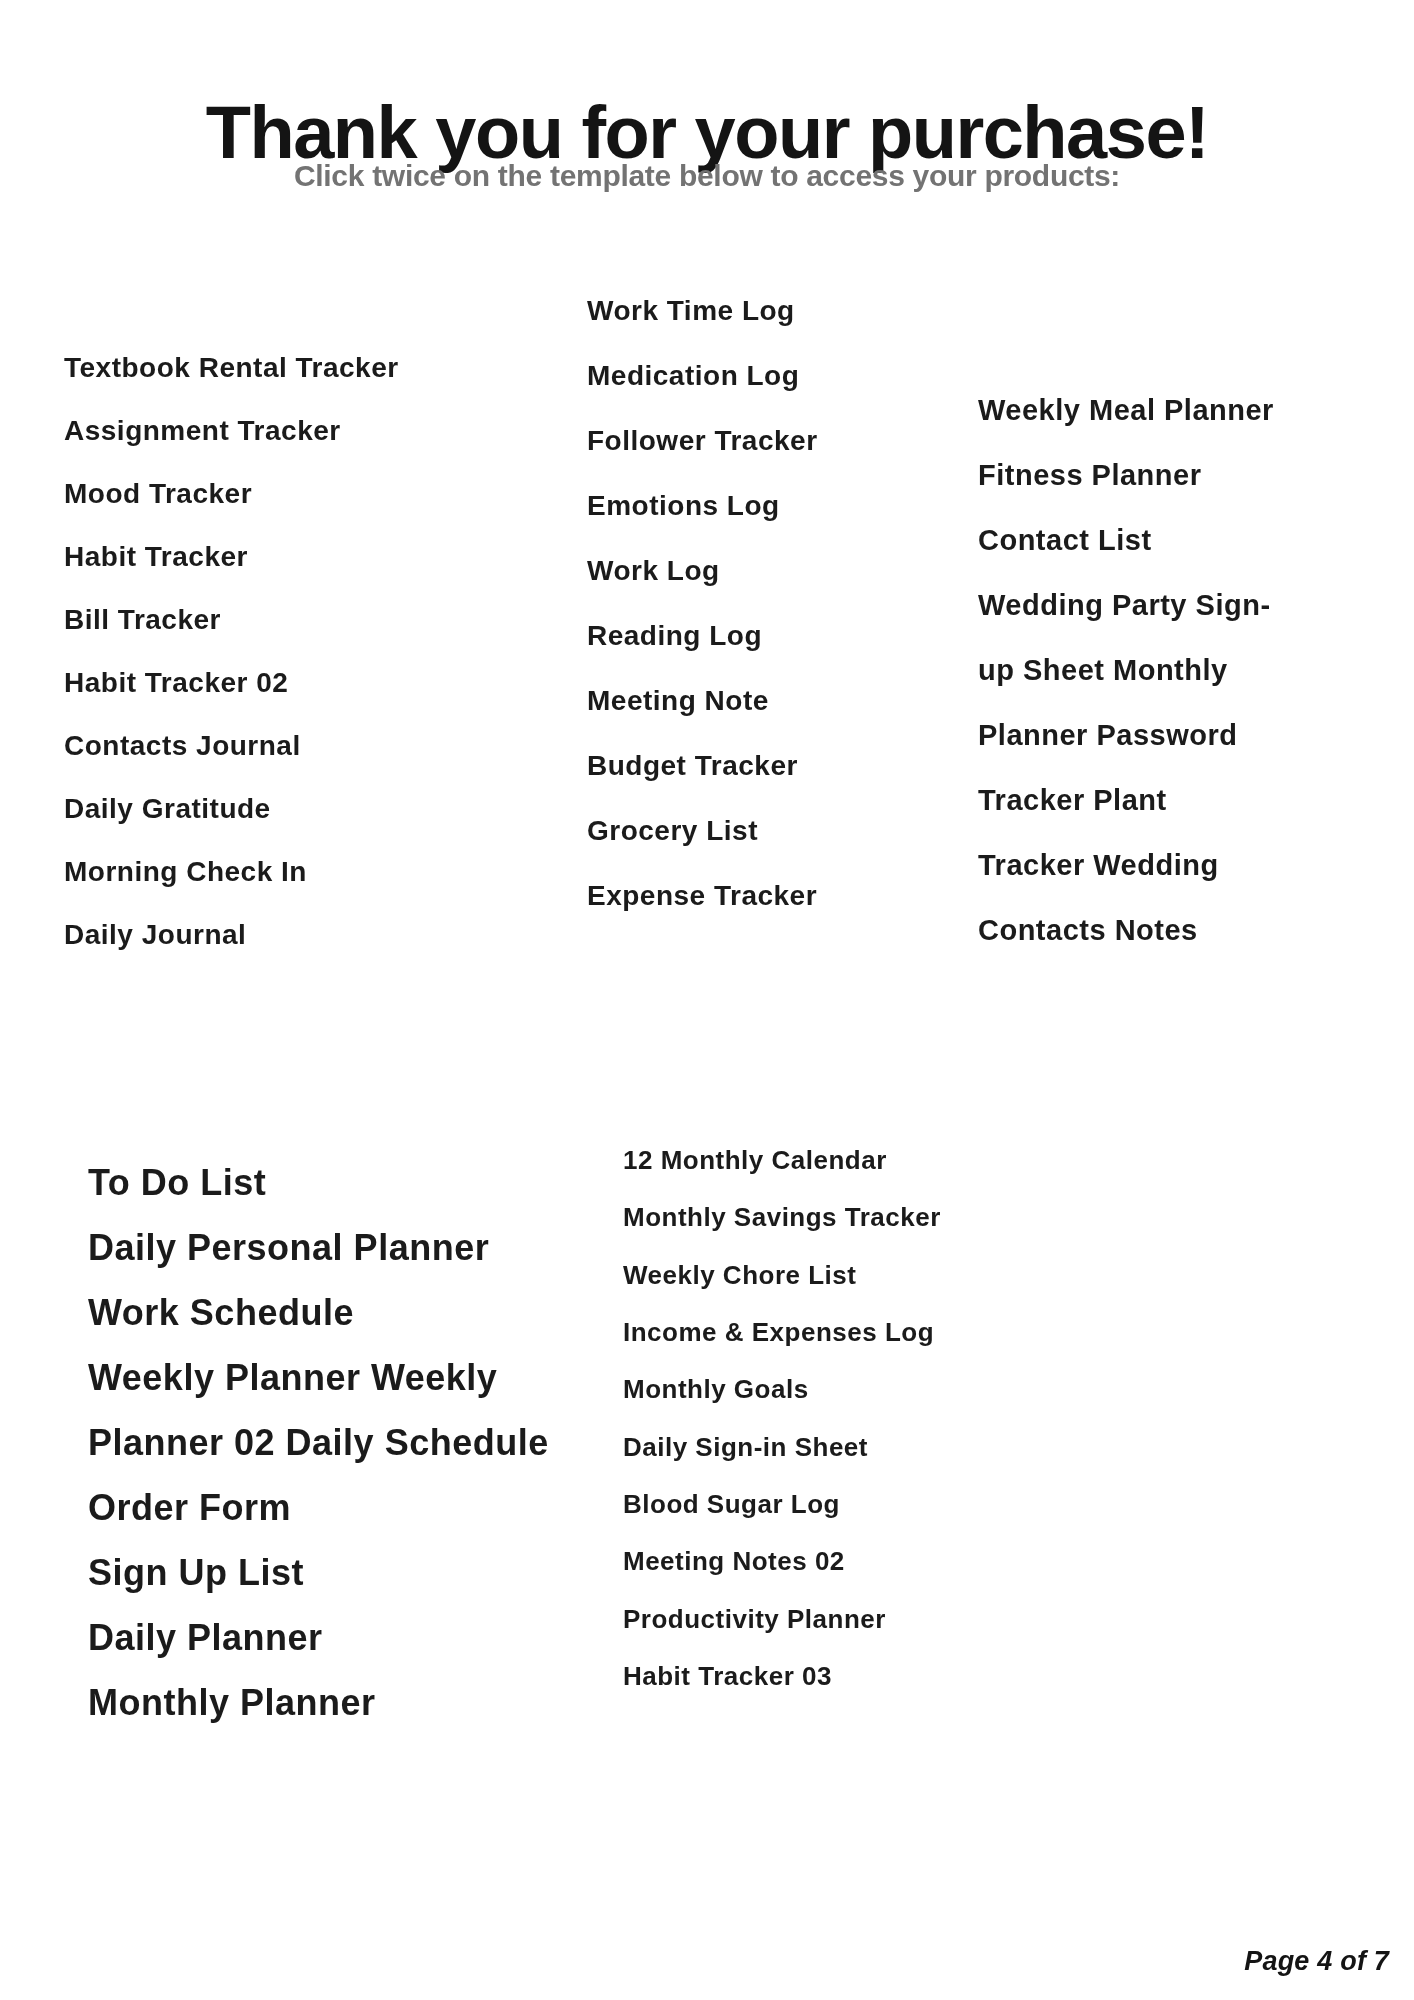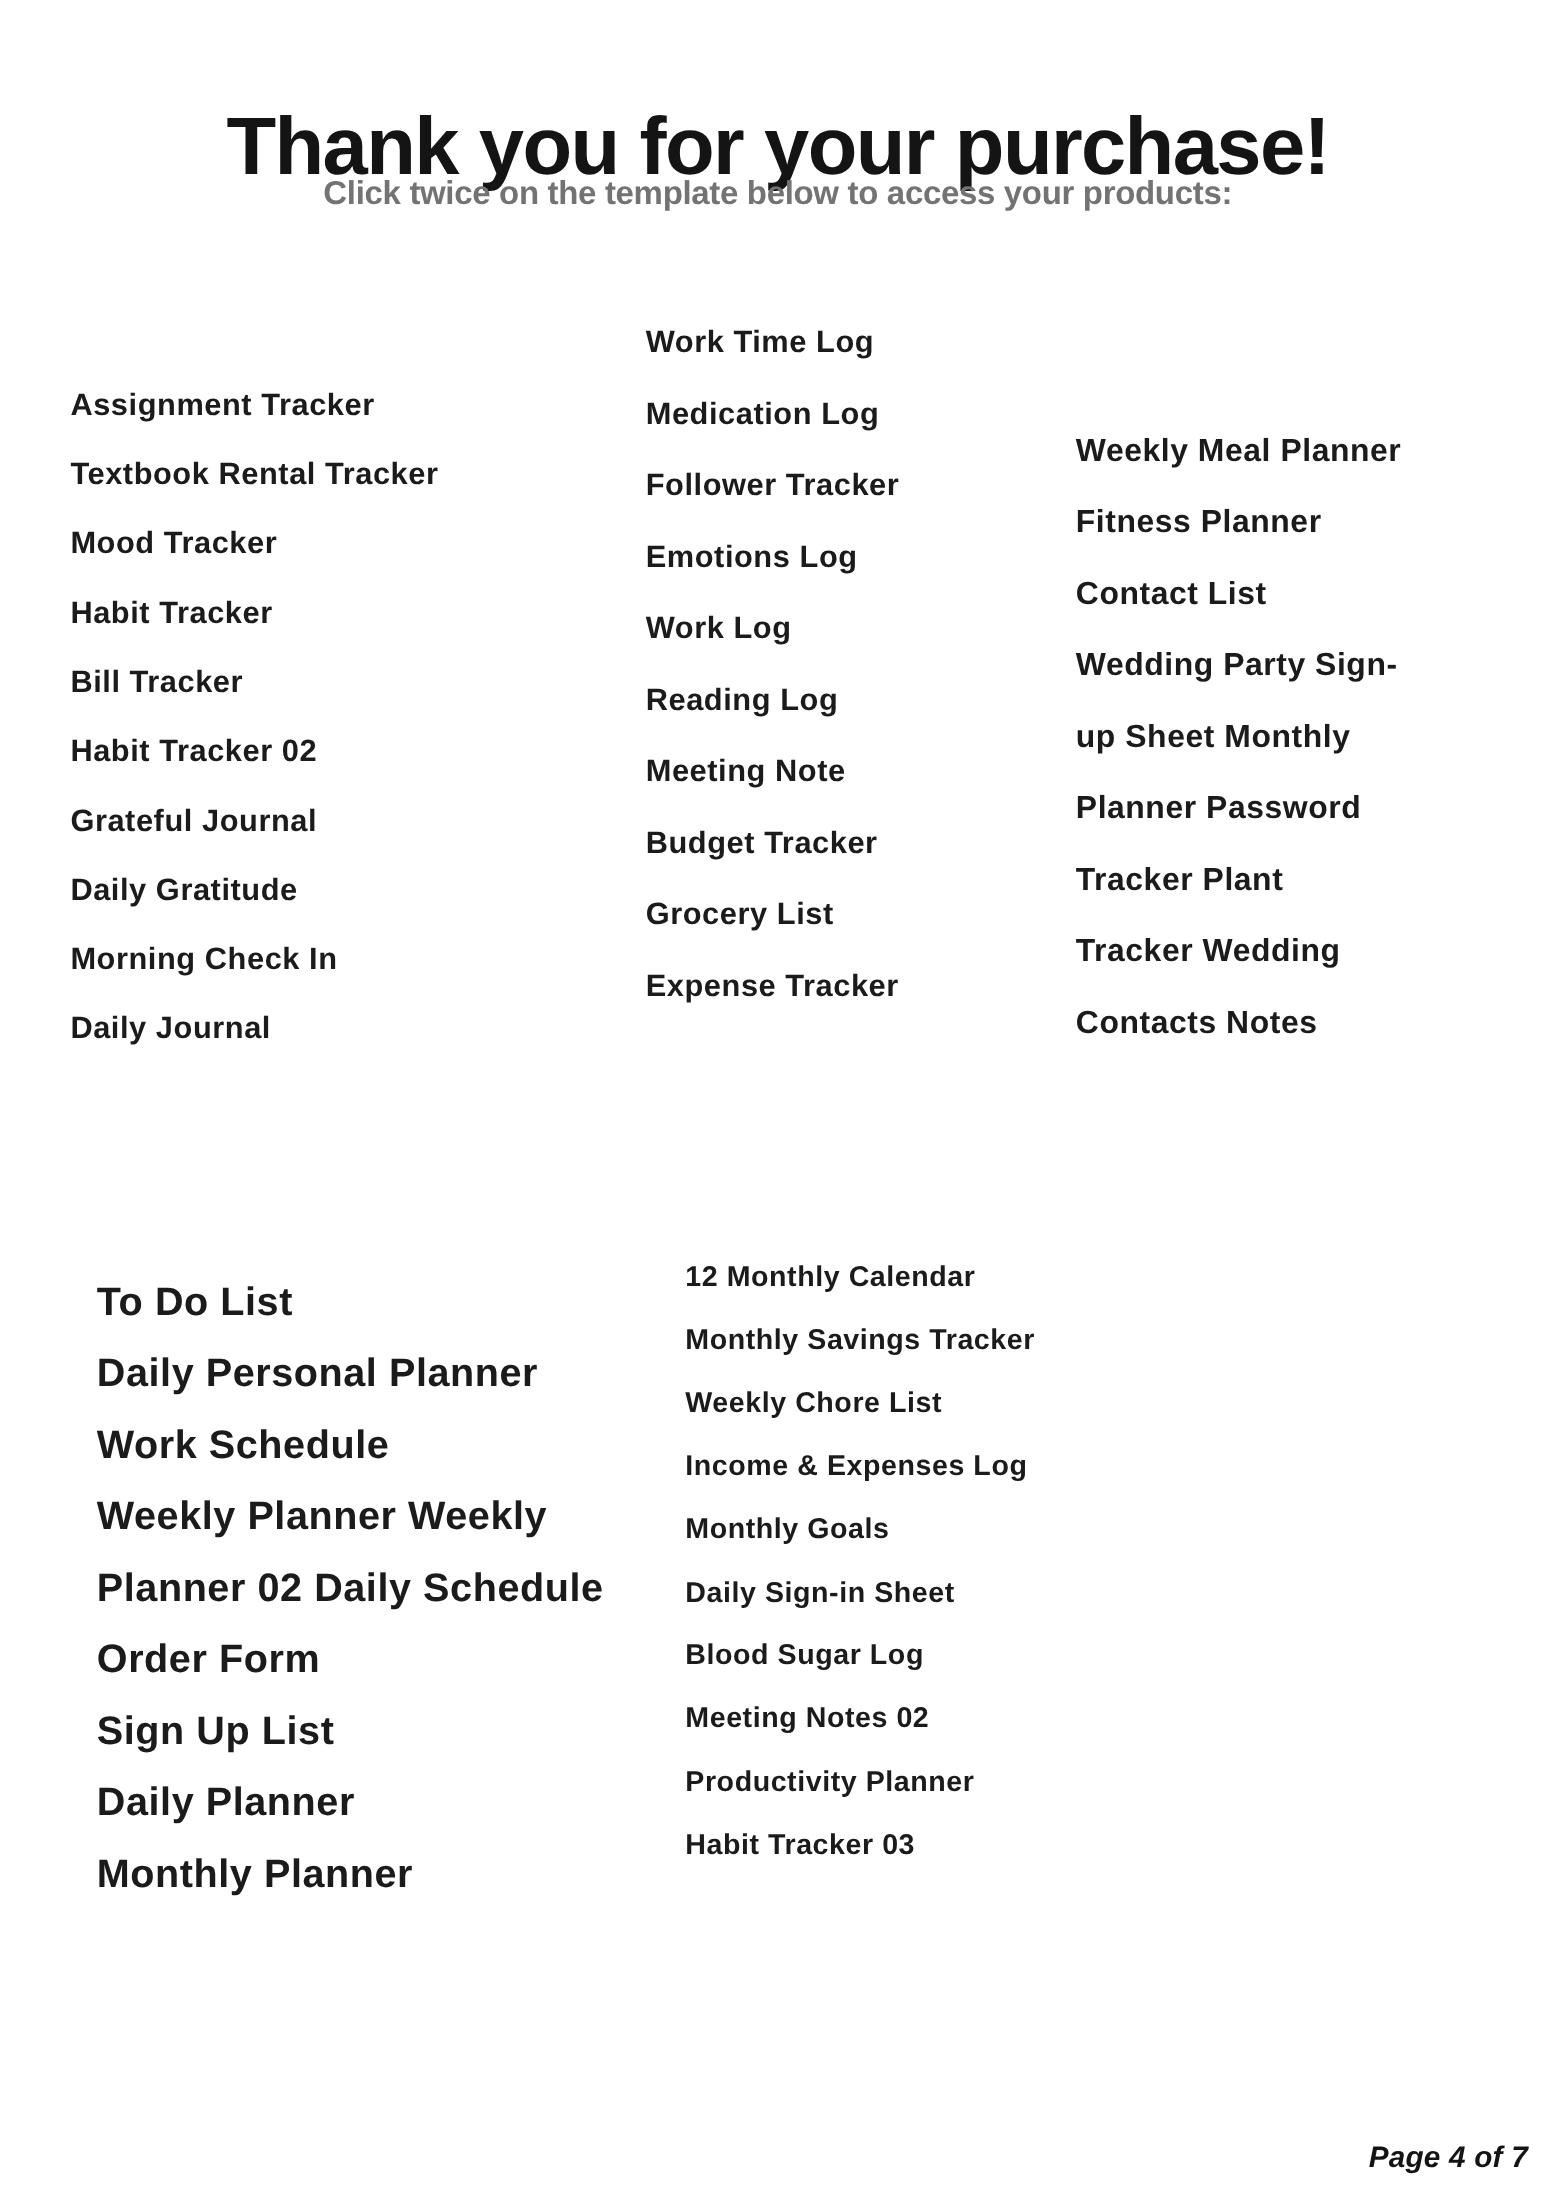--- a/index.html
+++ b/index.html
@@ -71,27 +71,27 @@
   }
 </style>
 </head>
 <body>
 
 <h1 class="page-title">Thank you for your purchase!</h1>
 
 <div class="page-subtitle">Click twice on the template below to access your products:</div>
 
 <div class="col top-c1">
+    <div class="item">Textbook Rental Tracker</div>
     <div class="item">Assignment Tracker</div>
-    <div class="item">Textbook Rental Tracker</div>
     <div class="item">Mood Tracker</div>
     <div class="item">Habit Tracker</div>
     <div class="item">Bill Tracker</div>
     <div class="item">Habit Tracker 02</div>
-    <div class="item">Grateful Journal</div>
+    <div class="item">Contacts Journal</div>
     <div class="item">Daily Gratitude</div>
     <div class="item">Morning Check In</div>
     <div class="item">Daily Journal</div>
   </div>
 
 <div class="col top-c2">
     <div class="item">Work Time Log</div>
     <div class="item">Medication Log</div>
     <div class="item">Follower Tracker</div>
     <div class="item">Emotions Log</div>

